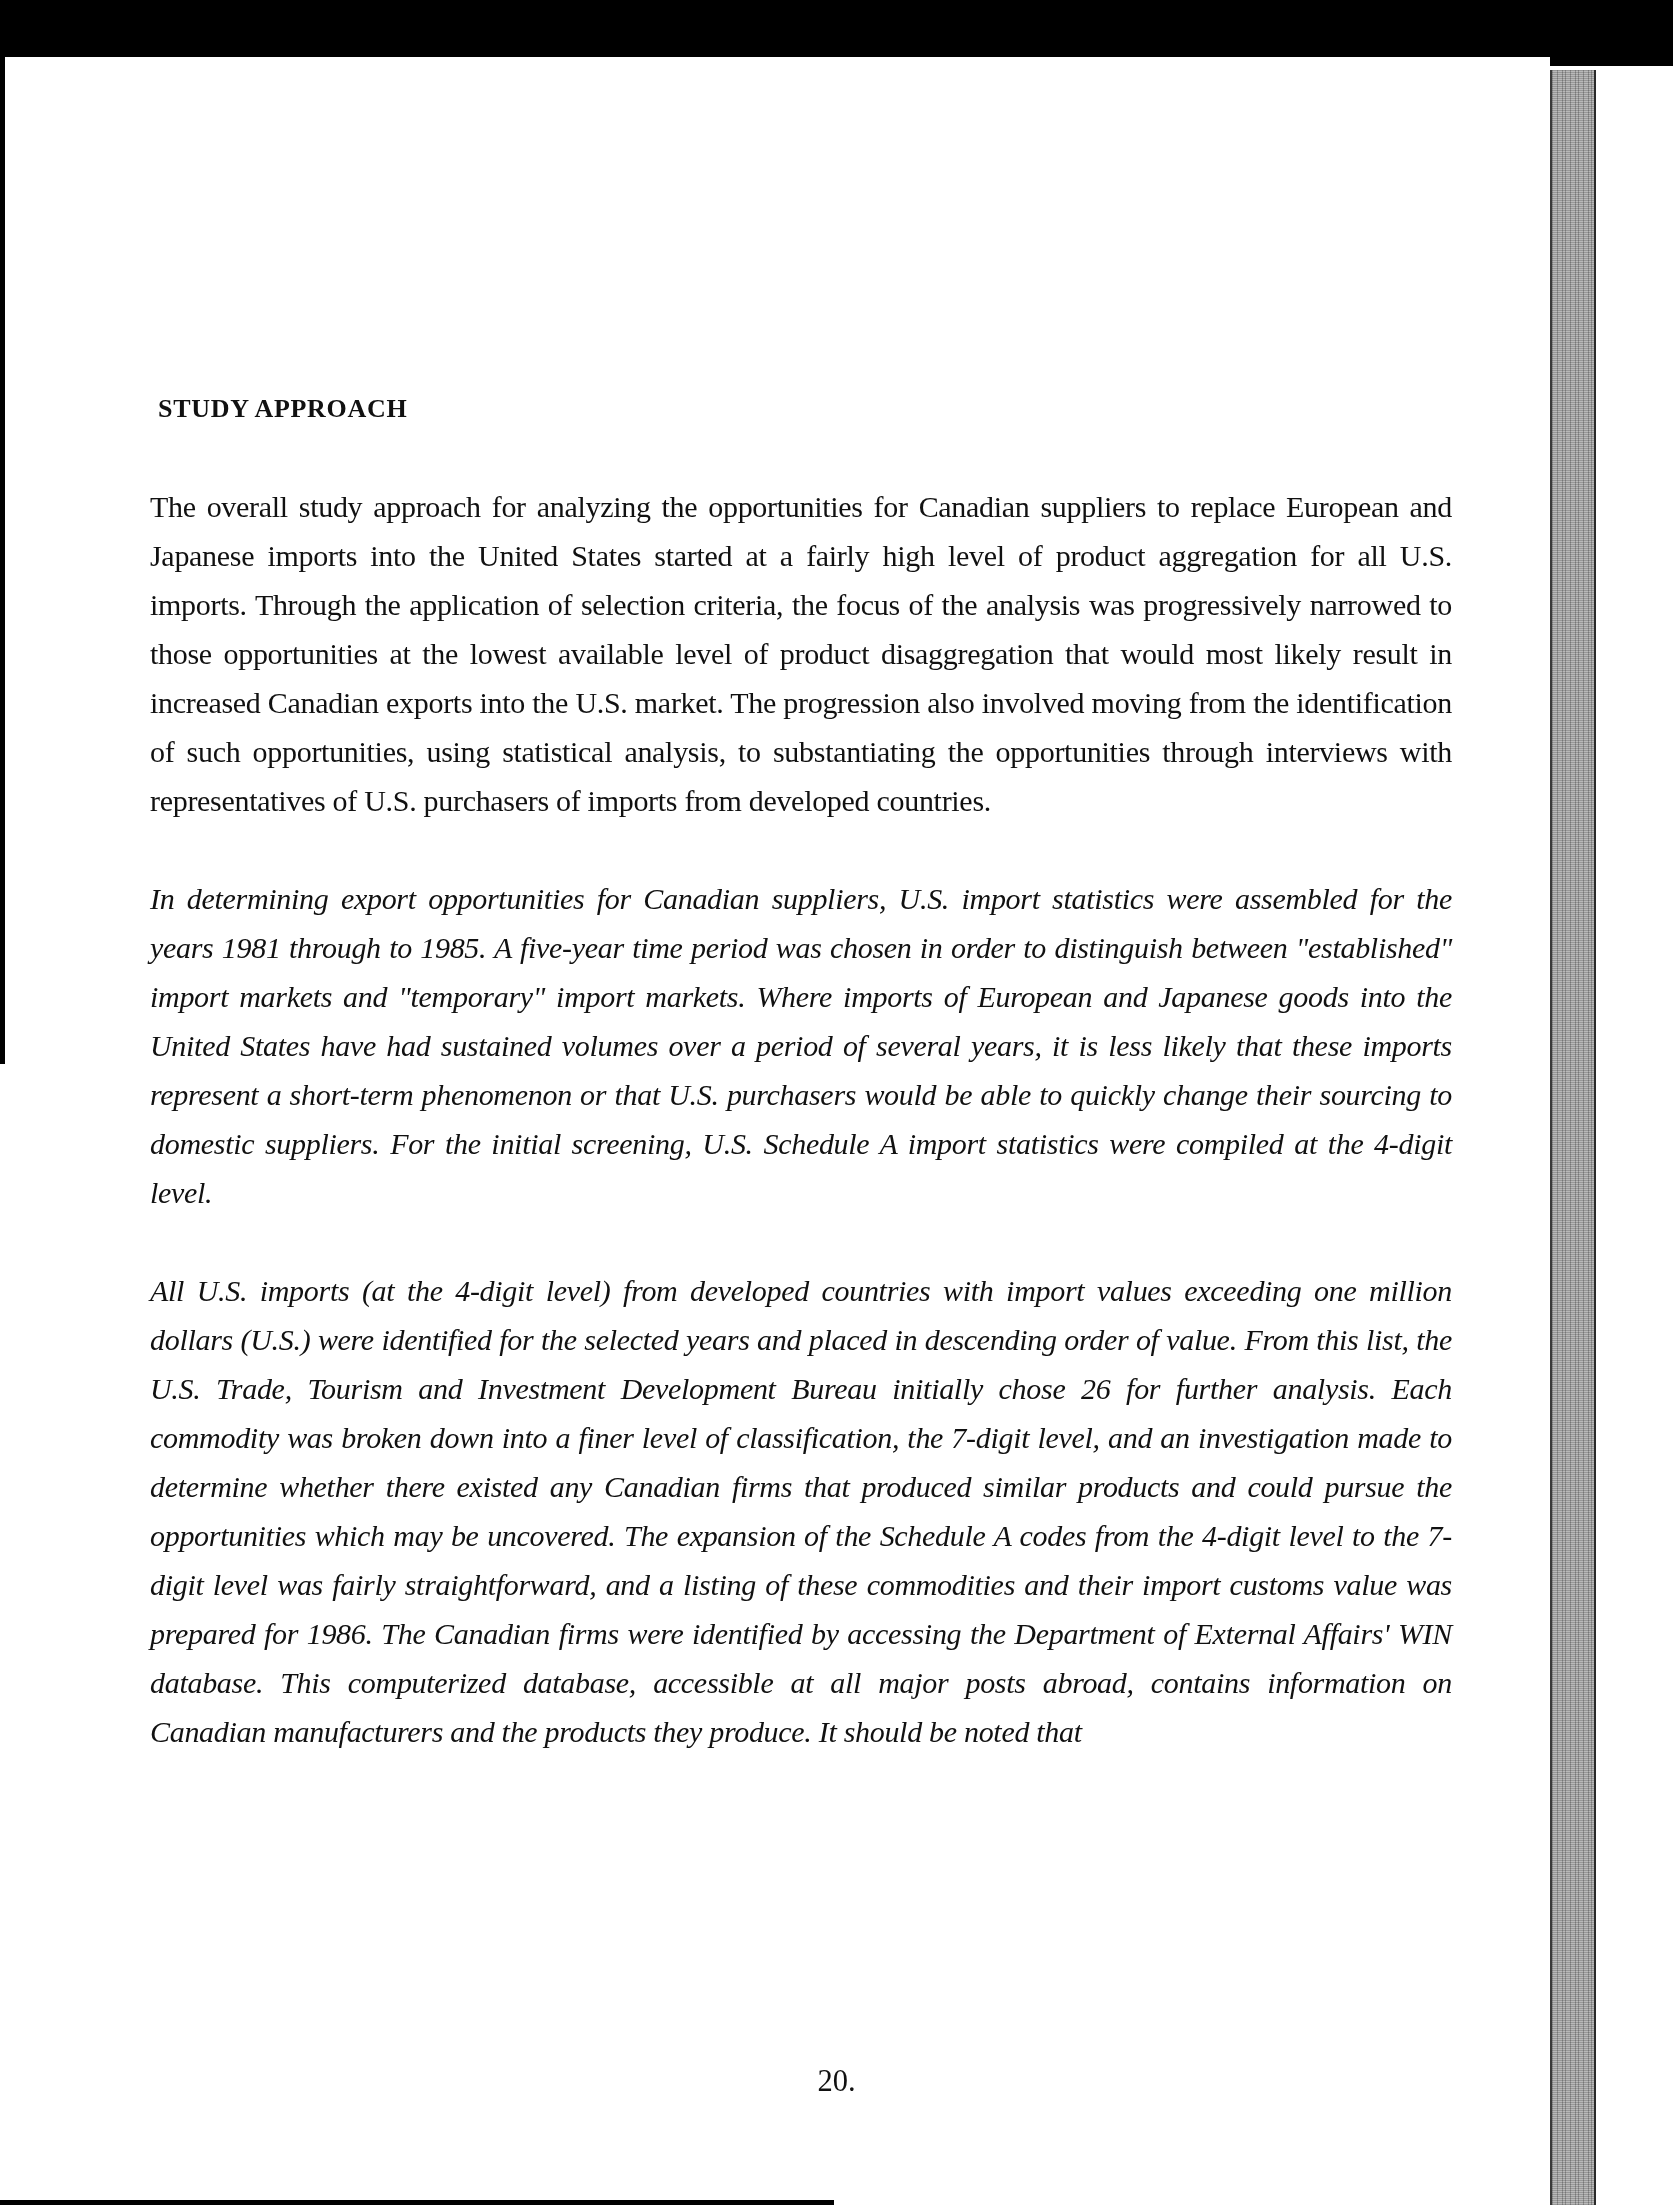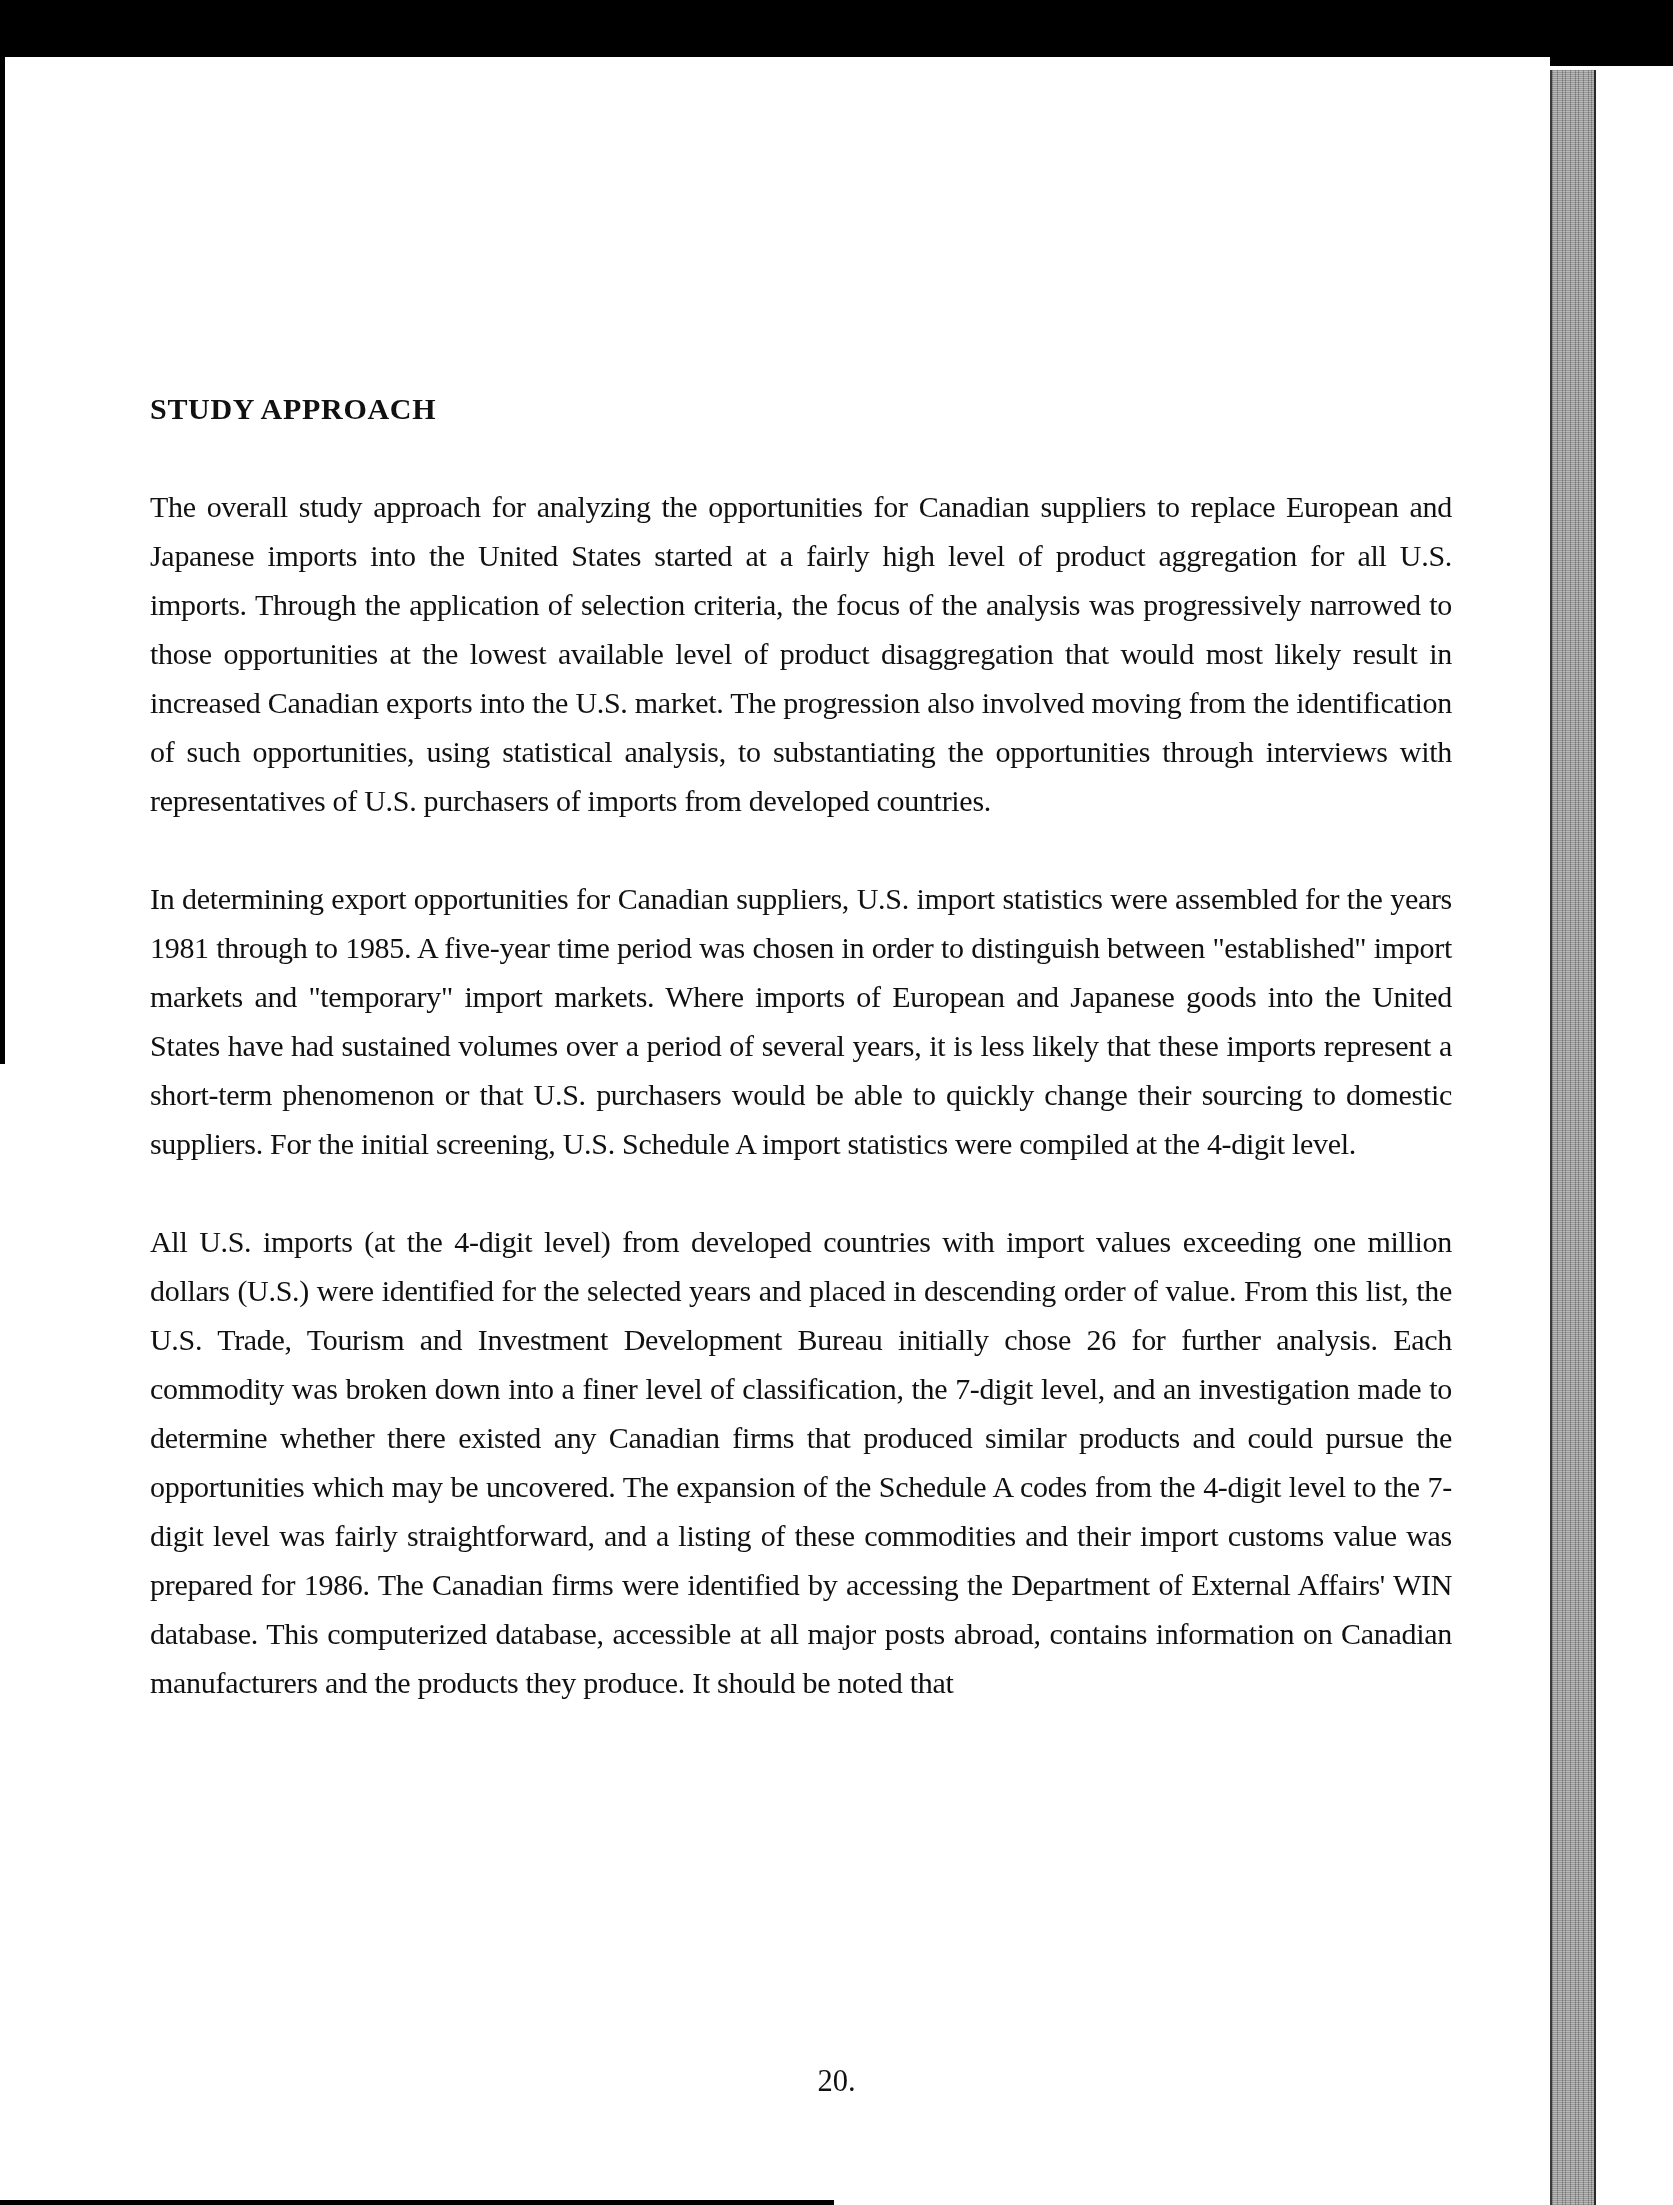--- a/index.html
+++ b/index.html
@@ -65,24 +65,24 @@
       top: 336px;
       width: 1302px;
     }
     .para {
       margin: 0;
       font-size: 30px;
       line-height: 49px;
       text-align: justify;
       letter-spacing: -0.3px;
     }
-    .para + .para { margin-top: 49px; }
+    .para + .para { margin-top: 49px; font-style: italic; }
     .heading {
-      margin: 48px 0 49px 0;
-      font-size: 30px;
+      margin: 48px 0 49px 8px;
+      font-size: 26px;
       line-height: 49px;
       font-weight: bold;
       letter-spacing: 0.7px;
     }
     .page-number {
       position: absolute;
       left: 0;
       width: 1673px;
       top: 2061px;
       text-align: center;

